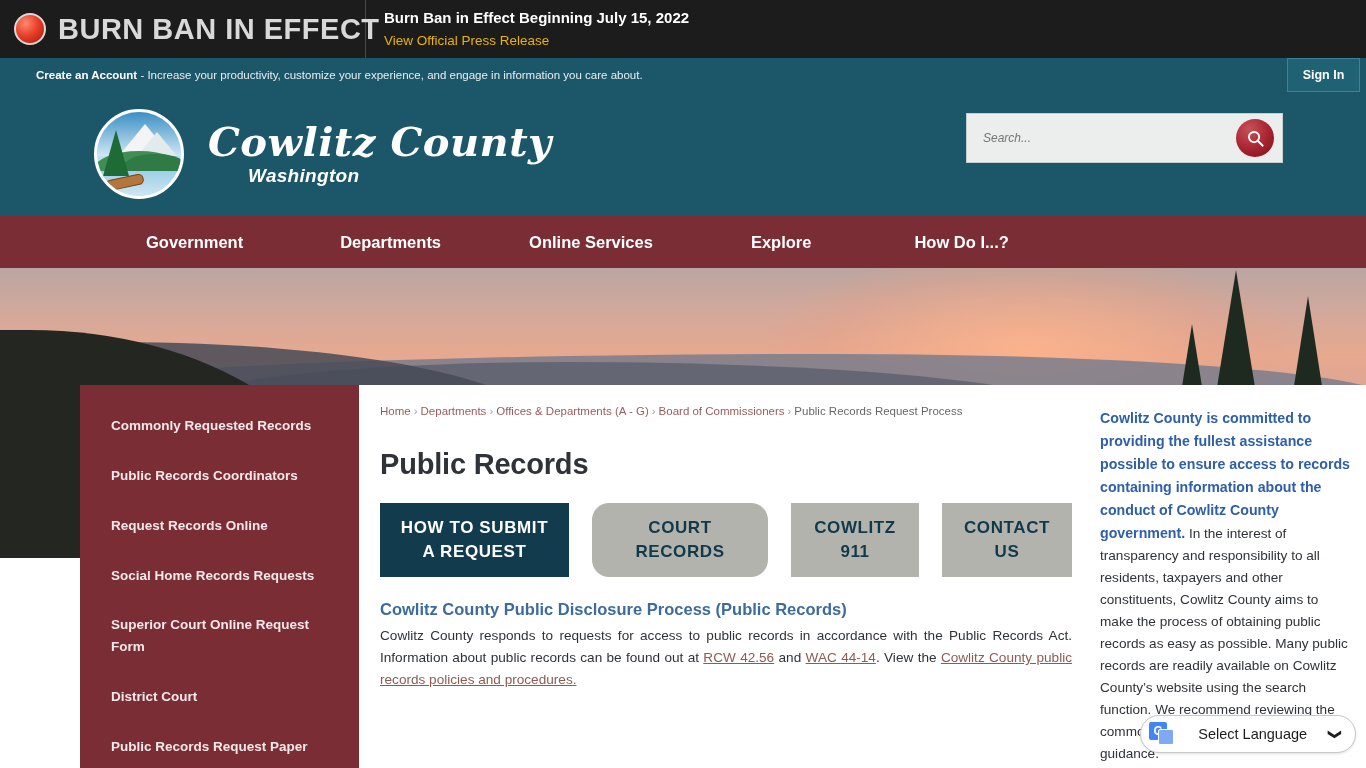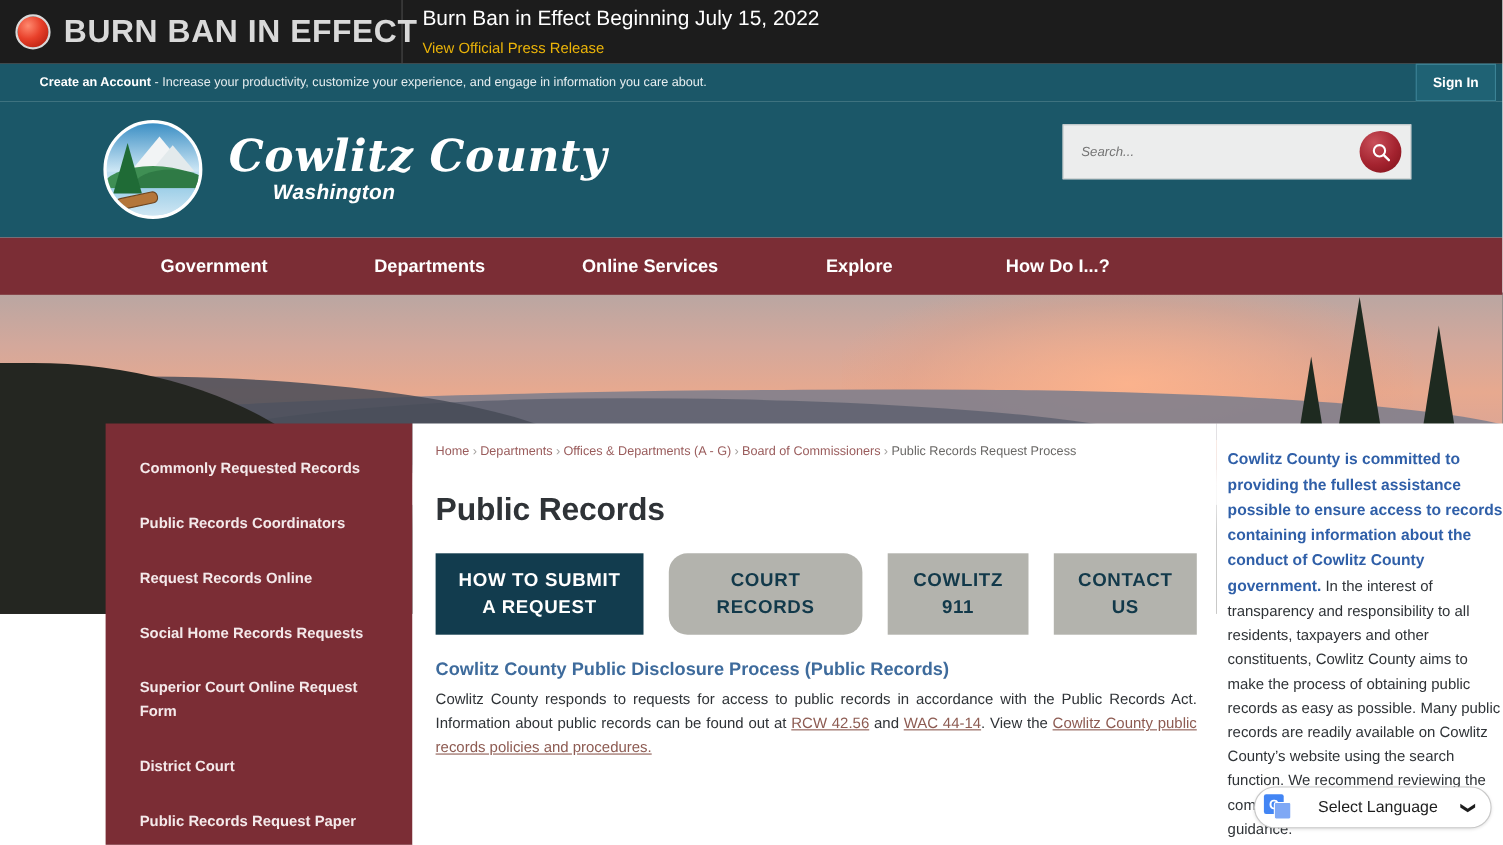--- a/index.html
+++ b/index.html
@@ -38,22 +38,22 @@
     color: #d9d9d9;
     font-size: 29px;
     font-weight: bold;
     letter-spacing: 0.5px;
     font-family: "Liberation Sans Narrow", "Liberation Sans", sans-serif;
     white-space: nowrap;
   }
   .alert-right { padding-left: 18px; }
   .alert-headline {
     color: #ffffff;
-    font-size: 19px;
-    font-weight: normal;
+    font-size: 15px;
+    font-weight: bold;
     line-height: 1.5;
   }
   .alert-link {
     color: #eab308;
     font-size: 13.5px;
     line-height: 1.5;
     text-decoration: none;
     display: inline-block;
     margin-top: 2px;
   }
@@ -309,21 +309,20 @@
     width: 1205px;
     height: 383px;
     display: flex;
     z-index: 4;
   }
   .side-nav {
     width: 279px;
     background: #7b2d35;
     padding: 30px 22px 0 31px;
     flex: 0 0 auto;
-    margin-left: 16px;
   }
   .side-item {
     color: #f4e9ea;
     font-size: 13.5px;
     font-weight: bold;
     line-height: 1.62;
     margin-bottom: 28px;
     cursor: pointer;
   }
 

